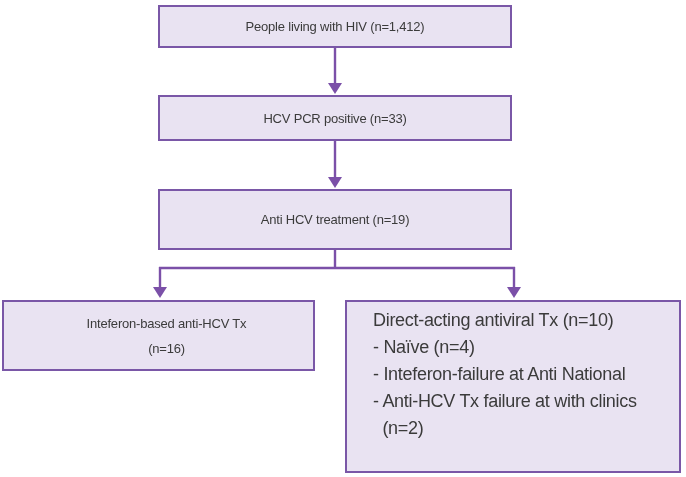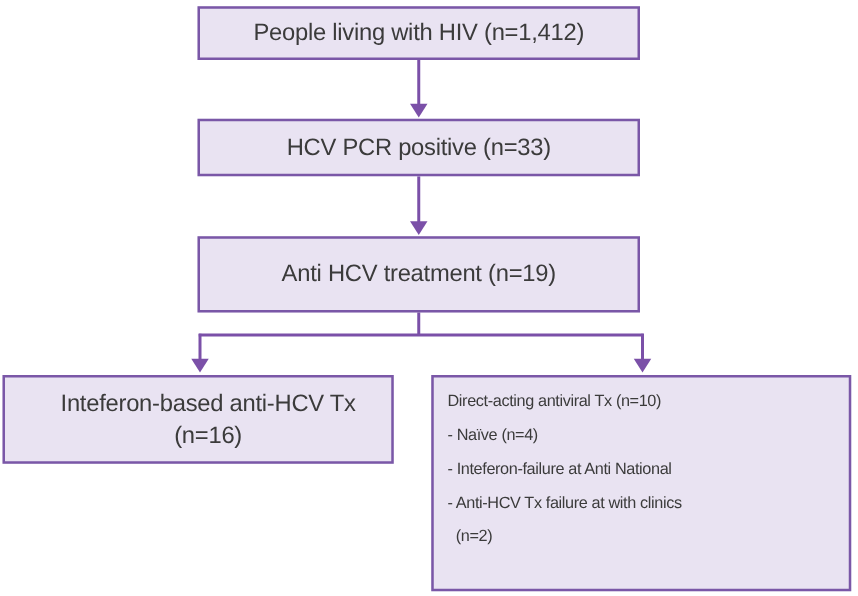--- a/index.html
+++ b/index.html
@@ -41,27 +41,27 @@
     border: 2px solid var(--box-border);
   }
   .box.centered {
     display: flex;
     flex-direction: column;
     align-items: center;
     justify-content: center;
     text-align: center;
   }
   .box .label {
-    font-size: 19px;
+    font-size: 13px;
     line-height: 25px;
     letter-spacing: -0.2px;
   }
   .box-daa {
-    padding: 5px 8px 4px 11px;
-    font-size: 13px;
+    padding: 5px 8px 4px 26px;
+    font-size: 18px;
     line-height: 27px;
     letter-spacing: -0.3px;
     overflow: hidden;
   }
   .box-daa .pre-line {
     white-space: pre;
   }
 </style>
 </head>
 <body>

